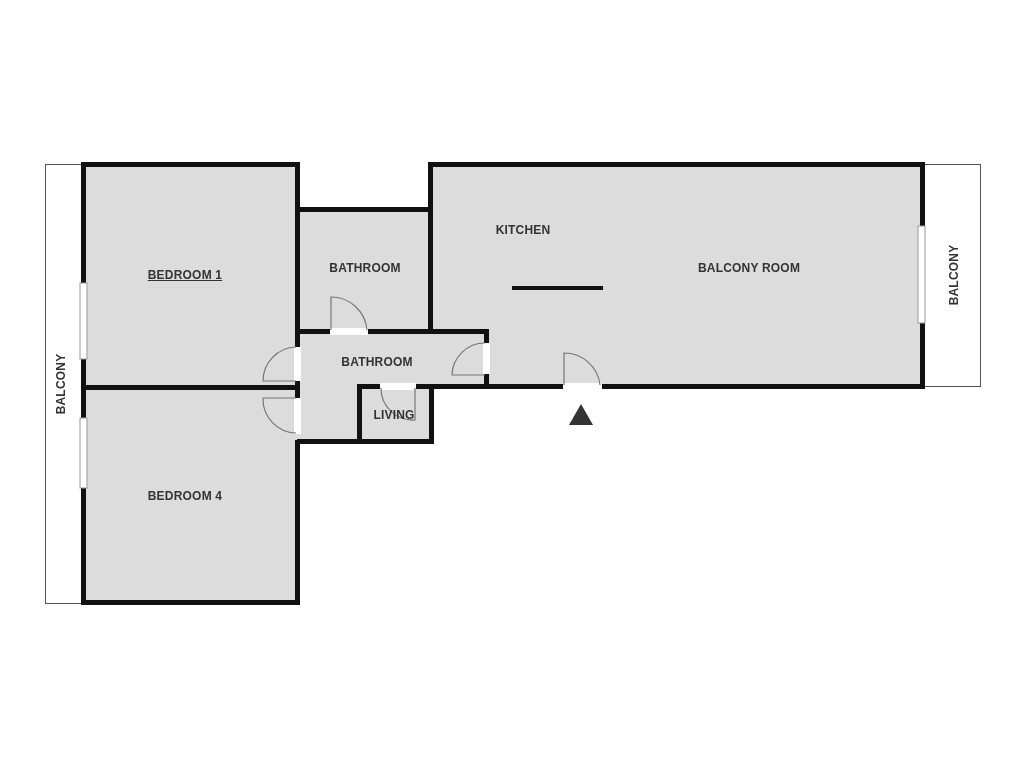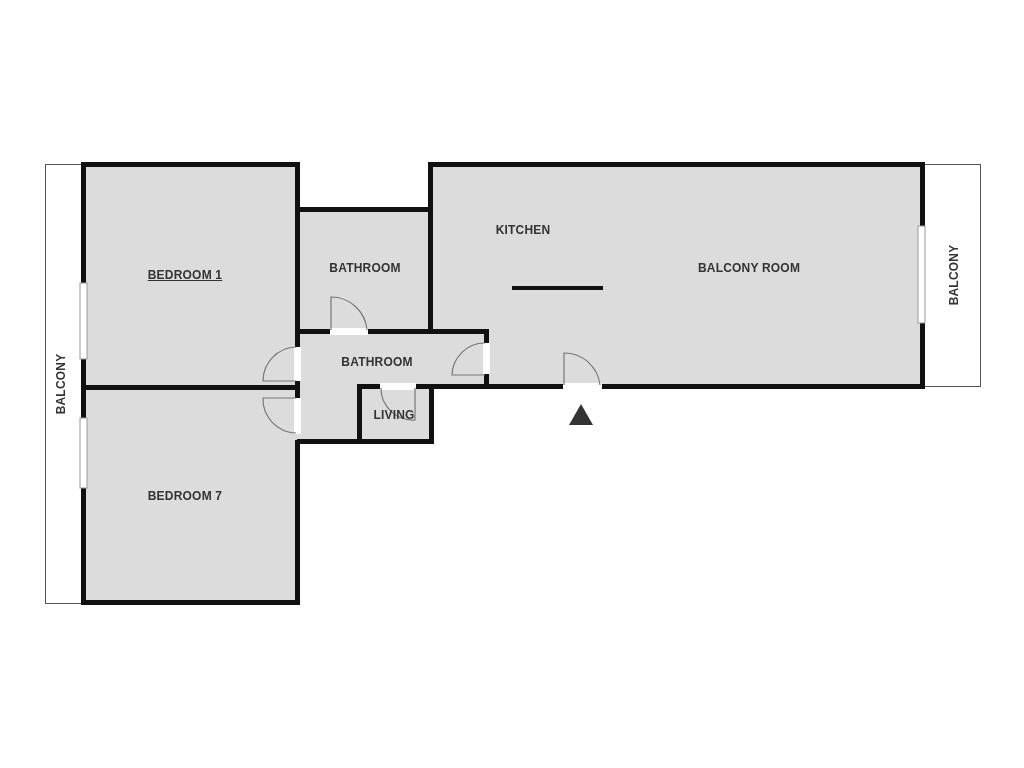--- a/index.html
+++ b/index.html
@@ -85,15 +85,15 @@
 
   <polygon points="581,404 569,425 593,425" fill="#333333"></polygon>
 </svg>
 
 <div class="label" style="left:185px; top:275px;text-decoration:underline;">BEDROOM 1</div>
 <div class="label" style="left:365px; top:268px;">BATHROOM</div>
 <div class="label" style="left:523px; top:230px;">KITCHEN</div>
 <div class="label" style="left:749px; top:268px;">BALCONY ROOM</div>
 <div class="label" style="left:377px; top:362px;">BATHROOM</div>
 <div class="label" style="left:394px; top:415px;">LIVING</div>
-<div class="label" style="left:185px; top:496px;">BEDROOM 7</div>
+<div class="label" style="left:185px; top:496px;">BEDROOM 4</div>
 <div class="label vertical" style="left:61px; top:384px;">BALCONY</div>
 <div class="label vertical-cw" style="left:954px; top:275px;">BALCONY</div>
 
 </body></html>

